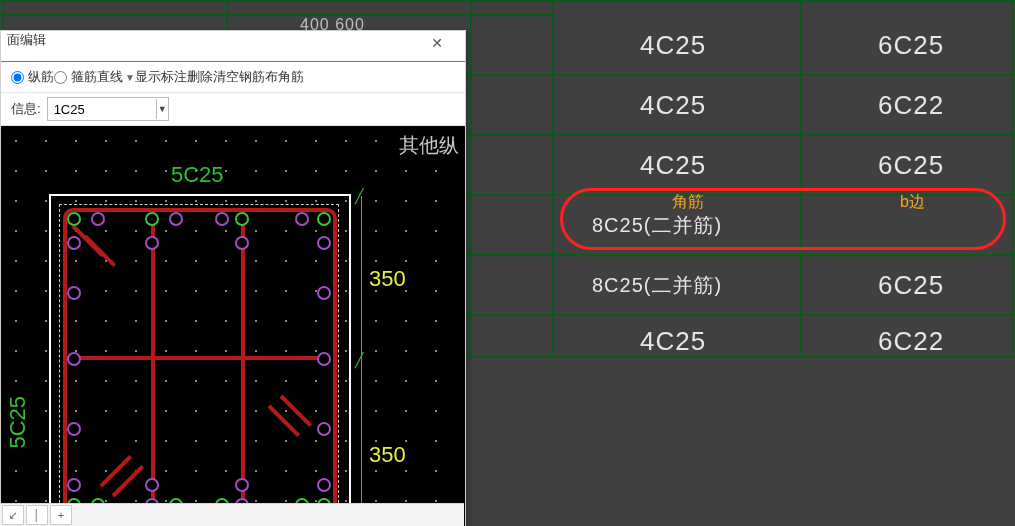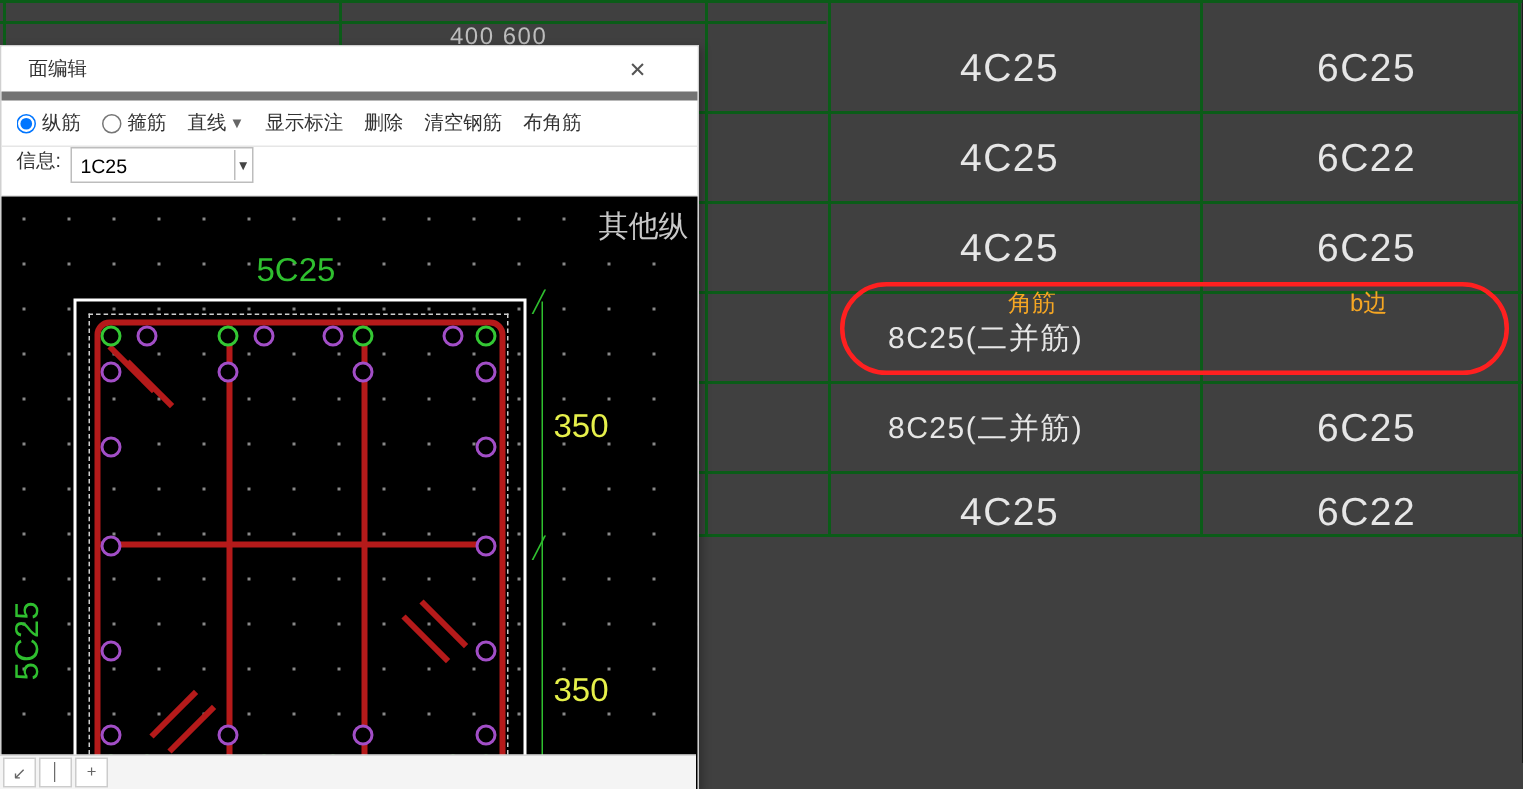--- a/index.html
+++ b/index.html
@@ -7,30 +7,30 @@
   .cad{position:absolute;inset:0;background:#404040}
   .gline{position:absolute;background:#0b5c18}
   .cadtext{position:absolute;color:#e6e6e6;font-family:Arial,sans-serif;font-size:26px;font-weight:300;letter-spacing:1px;white-space:nowrap}
   .cadtext.small{font-size:20px}
   .cadtext.tiny{font-size:16px}
   .label-orange{position:absolute;color:#f5a623;font-size:16px}
   
   .freehand{position:absolute;border:3px solid #ff2020;border-radius:40px;pointer-events:none}
   
   .panel{position:absolute;left:0;top:30px;width:464px;height:496px;background:#fff;border:1px solid #d0d0d0;box-shadow:2px 2px 6px rgba(0,0,0,.3);display:flex;flex-direction:column}
-  .titlebar{height:30px;background:#fff;border-bottom:6px solid #737373;display:flex;align-items:center;padding:0 18px;font-size:13px;color:#333}
+  .titlebar{height:30px;background:#fff;border-bottom:1px solid #737373;display:flex;align-items:flex-start;padding:0 6px;font-size:13px;color:#333}
   .titlebar .ttl{flex:1}
   .closebtn{width:44px;height:24px;display:flex;align-items:center;justify-content:center;cursor:pointer;color:#555;font-size:14px}
-  .toolbar{height:30px;display:flex;align-items:center;gap:14px;padding:0 10px;border-bottom:1px solid #e6e6e6;font-size:13px;color:#333}
+  .toolbar{height:30px;display:flex;align-items:center;padding:0 10px;border-bottom:1px solid #e6e6e6;font-size:13px;color:#333}
   .radio{display:flex;align-items:center;gap:4px;cursor:pointer}
   .radio input{margin:0}
   .dropdown{display:flex;align-items:center;gap:2px;cursor:pointer}
   .chev{font-size:10px;color:#666}
   .tbtn{cursor:pointer}
-  .inforow{height:32px;display:flex;align-items:flex-start;gap:6px;padding:0 10px;font-size:13px;color:#333;border-bottom:1px solid #e6e6e6}
+  .inforow{height:32px;display:flex;align-items:center;gap:6px;padding:0 10px;font-size:13px;color:#333;border-bottom:1px solid #e6e6e6}
   .combo{display:flex;align-items:center;border:1px solid #bdbdbd;height:22px;width:120px;background:#fff}
   .combo input{border:none;outline:none;height:20px;width:96px;padding:0 6px;font-size:13px}
   .combo .cbtn{width:18px;height:20px;border-left:1px solid #bdbdbd;display:flex;align-items:center;justify-content:center;font-size:9px;color:#444;cursor:pointer}
   .canvaswrap{flex:1;position:relative;background:#000}
   
   .sectext{position:absolute;font-size:22px;font-family:Liberation Sans, sans-serif;font-weight:300}
   .sectext.green{color:#2fbf2f}
   .sectext.yellow{color:#e6f04a}
   .sectext.grey{color:#c8c8c8}
   .sectext.cn{font-size:20px}

